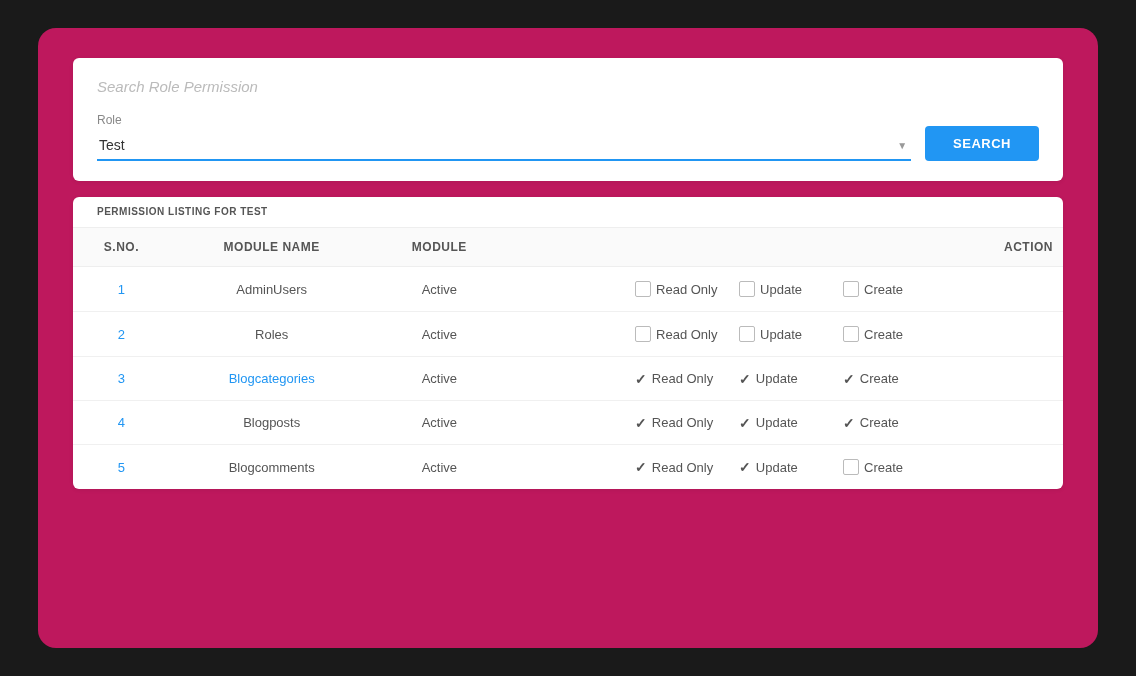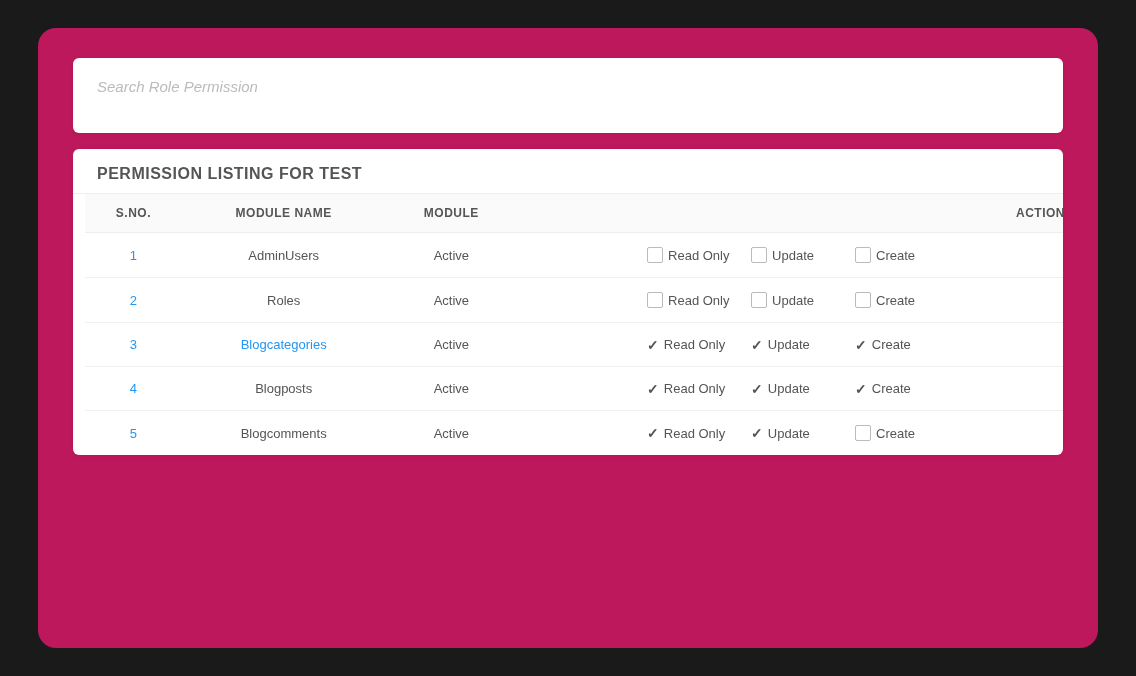--- a/index.html
+++ b/index.html
@@ -84,31 +84,30 @@
     }
 
     
     .listing-card {
       background: #fff;
       border-radius: 6px;
       box-shadow: 0 1px 4px rgba(0,0,0,0.08);
       overflow: hidden;
     }
     .listing-header {
-      padding: 16px 24px 10px;
-      font-size: 16px;
+      padding: 9px 24px 10px;
+      font-size: 10px;
       font-weight: 700;
       color: #555;
       letter-spacing: 0.5px;
       border-bottom: 1px solid #eee;
     }
     table {
       width: 100%;
       border-collapse: collapse;
-      margin-left: 12px;
     }
     thead tr {
       background: #fafafa;
     }
     thead th {
       padding: 12px 10px;
       font-size: 12px;
       font-weight: 700;
       color: #555;
       letter-spacing: 0.5px;
@@ -163,20 +162,30 @@
       line-height: 1;
     }
   </style>
 </head>
 <body>
 
 <div class="screen">
 
   <div class="card">
     <div class="search-title">Search Role Permission</div>
+    <div class="form-row">
+      <div class="form-group">
+        <label>Role</label>
+        <div class="role-input-wrap">
+          <input class="role-input" type="text" value="Test" style="">
+          <span class="dropdown-arrow">▼</span>
+        </div>
+      </div>
+      <button class="search-btn">SEARCH</button>
+    </div>
   </div>
 
   <div class="listing-card">
     <div class="listing-header">PERMISSION LISTING FOR TEST</div>
     <table>
       <thead>
         <tr>
           <th>S.NO.</th>
           <th>MODULE NAME</th>
           <th>MODULE</th>

